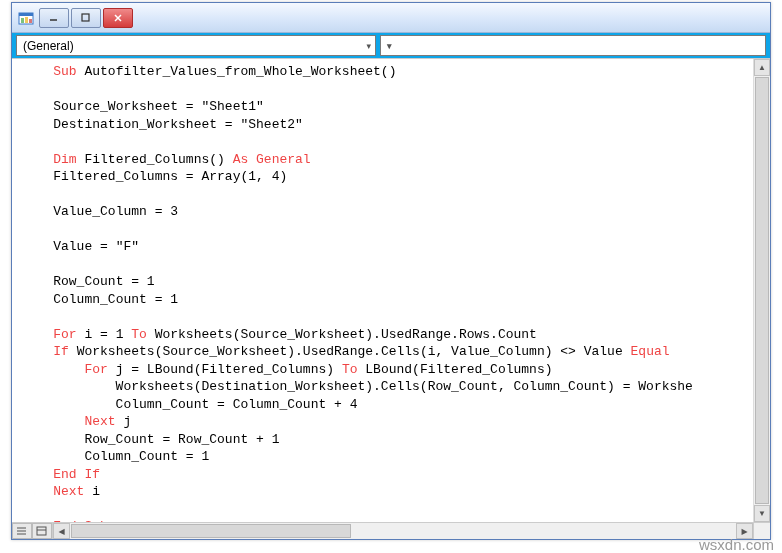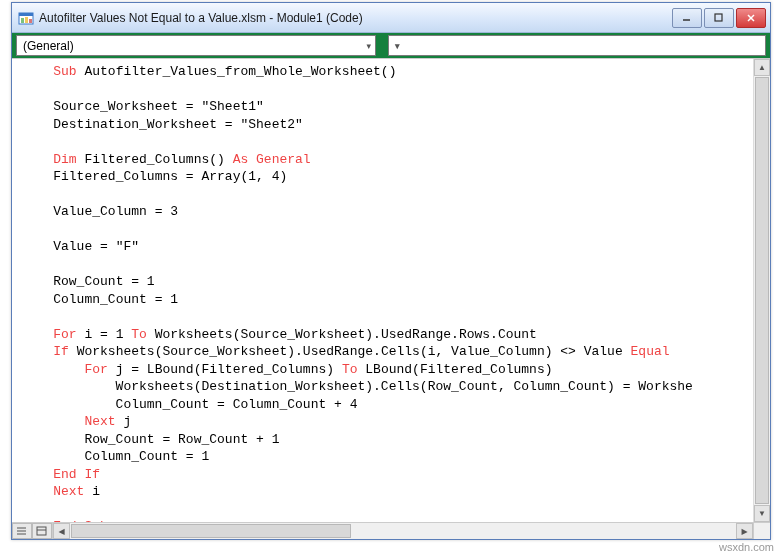--- a/index.html
+++ b/index.html
@@ -53,25 +53,25 @@
       align-items: center;
       justify-content: center;
       font-size: 10px;
       cursor: pointer;
     }
     .win-btn.min { background: linear-gradient(#e8f0fb,#c5d7f0); }
     .win-btn.max { background: linear-gradient(#e8f0fb,#c5d7f0); }
     .win-btn.close { background: linear-gradient(#f08a8a,#d43b3b); border-color:#b02c2c; color:#fff; }
     .dropdown-bar {
       height: 26px;
-      background: #15803d;
+      background: #0ea5e9;
       border-bottom: 1px solid #ccc;
       display: flex;
       padding: 2px 4px;
-      gap: 12px;
+      gap: 4px;
     }
     .dropdown {
       background: #fff;
       border: 1px solid #7a7a7a;
       height: 21px;
       display: flex;
       align-items: center;
       justify-content: space-between;
       padding: 0 4px 0 6px;
       font-size: 12px;
@@ -171,41 +171,40 @@
       top: 1px;
       bottom: 1px;
       background: #d8d8d8;
       border: 1px solid #b8b8b8;
     }
     .blank-corner { width: 17px; background:#f0f0f0; border-left:1px solid #ccc;}
     .watermark {
       position: absolute;
       bottom: 0;
       right: 8px;
-      font-size: 11px;
+      font-size: 15px;
       color: #999;
       font-family: Arial, sans-serif;
     }
   </style>
 </head>
 <body>
 
 <div class="window">
 
   <div class="titlebar">
     <span class="title-icon">
       <svg width="16" height="16" viewBox="0 0 16 16">
         <rect x="1" y="3" width="14" height="11" fill="#fff" stroke="#3a78c8"></rect>
         <rect x="1" y="3" width="14" height="3" fill="#3a78c8"></rect>
         <rect x="3" y="8" width="3" height="5" fill="#7cc27c"></rect>
         <rect x="7" y="7" width="3" height="6" fill="#f0c860"></rect>
         <rect x="11" y="9" width="3" height="4" fill="#d87878"></rect>
       </svg>
     </span>
-    <span class="title-text">Autofilter Values Not Equal to a Value.xlsm - Module1 (Code)</span>
     <div class="win-buttons">
       <div class="win-btn min">
         <svg width="10" height="10">
             <line x1="1" y1="7" x2="8" y2="7" stroke="#333" stroke-width="1.5"></line>
           </svg>
       </div>
       <div class="win-btn max">
         <svg width="10" height="10">
             <rect x="1" y="1" width="7" height="7" fill="none" stroke="#333" stroke-width="1.2"></rect>
           </svg>

